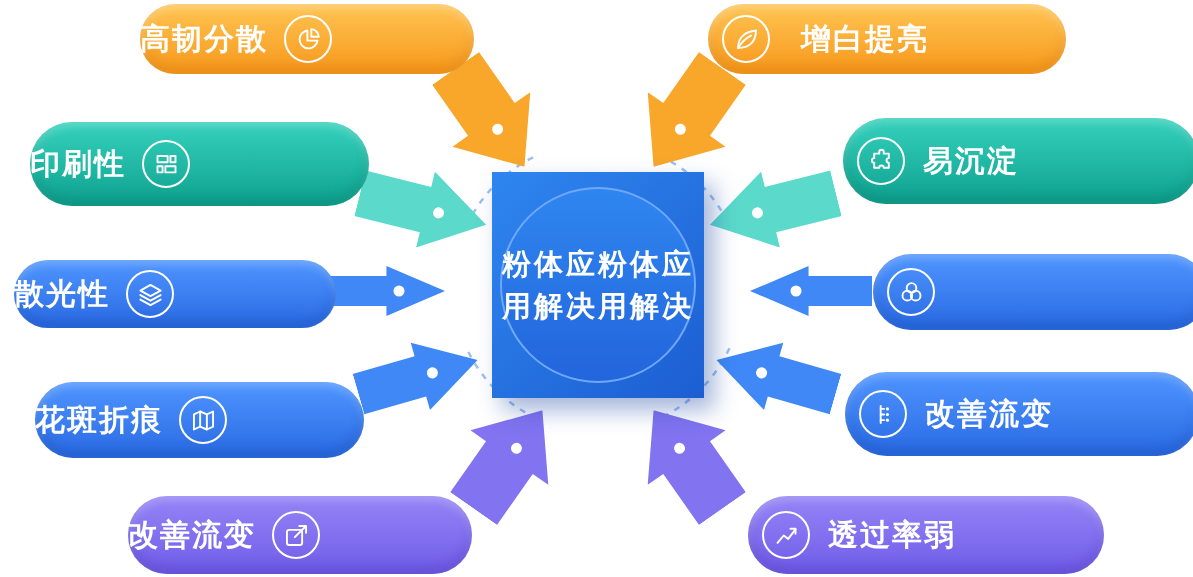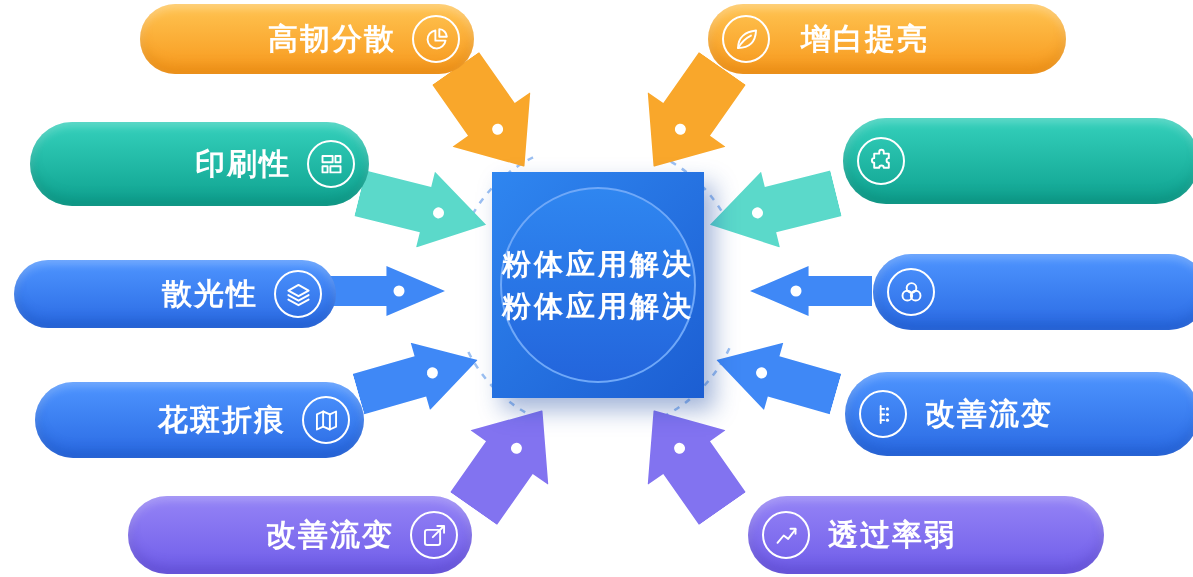--- a/index.html
+++ b/index.html
@@ -2,21 +2,21 @@
 <html><head>
 <meta charset="utf-8">
 <style>
   html,body{margin:0;padding:0;background:#fff;font-family:"Liberation Sans",sans-serif;}
   .stage{position:relative;width:1193px;height:577px;overflow:hidden;background:#fff;}
 
   
   .pill{position:absolute;display:flex;align-items:center;border-radius:999px;color:#fff;
         font-weight:700;letter-spacing:2px;z-index:4;}
   .pill .pill-label{font-size:30px;white-space:nowrap;}
-  .pill.side-left{justify-content:flex-end;padding-right:14px;gap:16px;font-family:Liberation Mono, monospace;}
+  .pill.side-left{padding-right:14px;gap:16px;font-family:Liberation Mono, monospace;}
   .pill.side-right{justify-content:flex-start;padding-left:14px;gap:18px;}
   .icon-circle{flex:0 0 auto;width:48px;height:48px;border:2px solid #fff;border-radius:50%;
                display:flex;align-items:center;justify-content:center;box-sizing:border-box;}
   .icon-circle svg{width:27px;height:27px;stroke:#fff;fill:none;stroke-width:1.7;
                    stroke-linecap:round;stroke-linejoin:round;}
 
   .pill.orange{background:linear-gradient(180deg,#FFC452,#F7981C);
                box-shadow:inset 0 -8px 12px rgba(197,110,0,.28), inset 0 4px 8px rgba(255,255,255,.3);}
   .pill.teal{background:linear-gradient(180deg,#35D1BC,#0EA18F);
              box-shadow:inset 0 -8px 12px rgba(5,115,100,.3), inset 0 4px 8px rgba(255,255,255,.25);}
@@ -39,21 +39,21 @@
   .c-blue{background:#3F88F6;}
   .c-purple{background:#8273F0;}
 
   
   .center-square{position:absolute;left:492px;top:172px;width:212px;height:226px;z-index:3;
                  background:linear-gradient(135deg,#2F86F0,#1C5ED2);
                  box-shadow:10px 12px 22px rgba(24,70,160,.4);
                  display:flex;align-items:center;justify-content:center;}
   .center-circle{width:192px;height:192px;border-radius:50%;border:2px solid #6FA8F8;
                  background:linear-gradient(180deg,#2F86F0,#2365DC);
-                 display:flex;flex-direction:column;align-items:center;justify-content:center;
+                 display:flex;flex-direction:row;align-items:center;justify-content:center;
                  color:#fff;font-weight:700;font-size:29px;letter-spacing:3px;line-height:1.45;}
 
   .arc-ring{position:absolute;left:448px;top:137px;width:300px;height:300px;z-index:1;}
 </style>
 </head>
 <body>
 
 <div class="stage">
 
   <svg class="arc-ring" viewBox="0 0 300 300">
@@ -178,20 +178,21 @@
     </span>
     <span class="pill-label">增白提亮</span>
   </div>
 
   <div class="pill side-right teal" style="left:843px;top:118px;width:342px;height:86px;">
     <span class="icon-circle">
       <svg viewBox="0 0 24 24">
           <path d="M10 3.5a2 2 0 0 1 4 0V5h4.5v4a2 2 0 0 0 0 4v4.5H14a2 2 0 0 0-4 0H5.5V13a2 2 0 0 1 0-4V5H10z"></path>
         </svg>
     </span>
+    <span class="pill-label">易沉淀</span>
   </div>
 
   <div class="pill side-right blue" style="left:873px;top:254px;width:320px;height:76px;">
     <span class="icon-circle">
       <svg viewBox="0 0 24 24">
           <circle cx="12" cy="8" r="4.3"></circle>
           <circle cx="8.3" cy="14.8" r="4.3"></circle>
           <circle cx="15.7" cy="14.8" r="4.3"></circle>
         </svg>
     </span>

